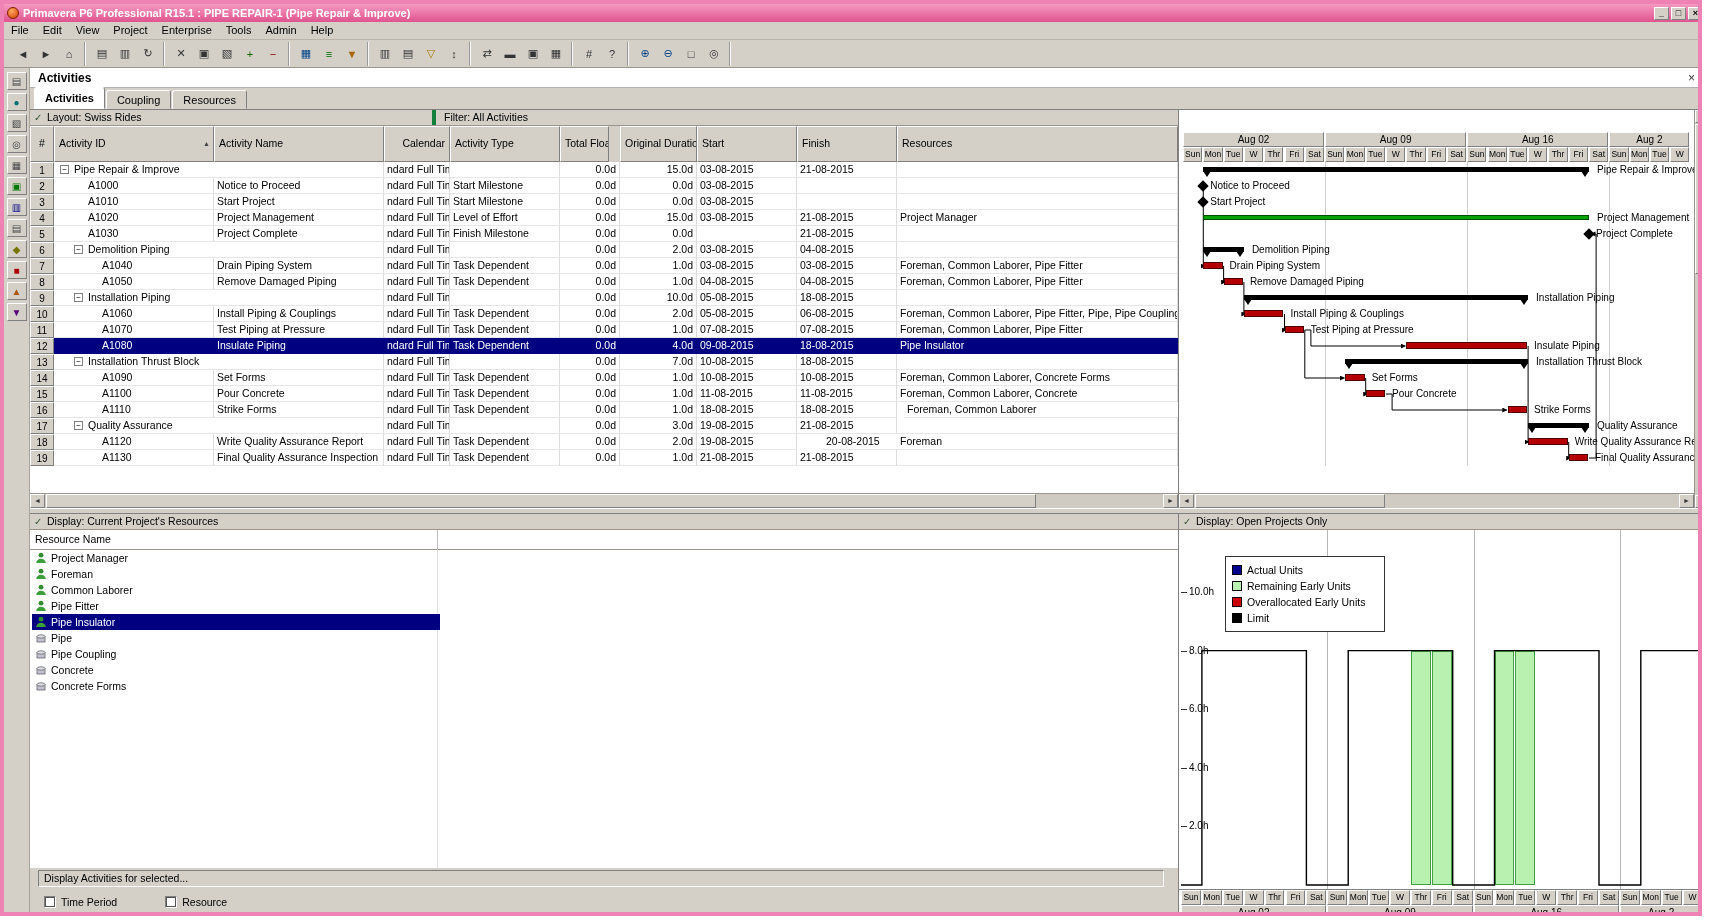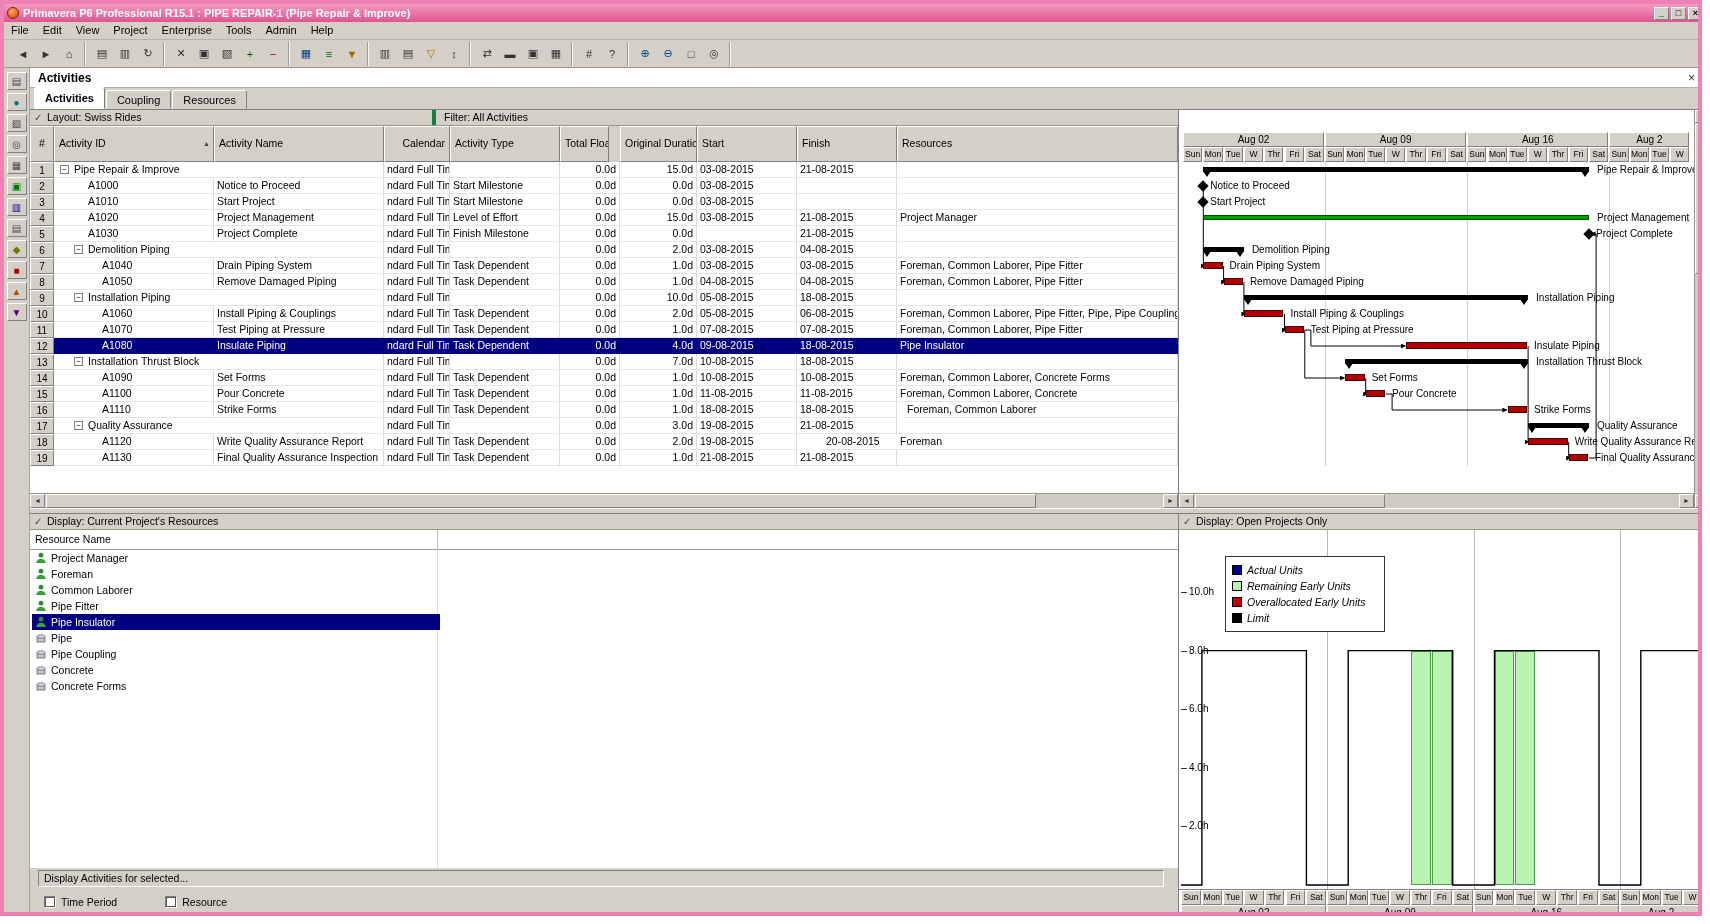--- a/index.html
+++ b/index.html
@@ -106,21 +106,21 @@
   .cblabel{font-size:10.5px;}
   
   #chart{position:absolute;left:0;top:16px;width:527px;height:360px;background:#fff;overflow:hidden;border-bottom:1px solid #808080;}
   .cvline{position:absolute;top:0;bottom:0;width:1px;background:#b8b8b8;}
   .cbar{position:absolute;background:#b9f2b0;border:1px solid #44a044;}
   .ytick{position:absolute;left:10px;width:42px;font-size:10px;line-height:12px;}
   .ydash{position:absolute;left:2px;width:6px;height:1px;background:#333;}
   #legend{position:absolute;left:46px;top:26px;width:160px;background:#fff;border:1px solid #333;padding:5px 6px;z-index:5;}
   .lgrow{display:flex;align-items:center;gap:5px;height:16px;}
   .lgsw{width:10px;height:10px;border:1px solid #000;flex:0 0 10px;}
-  .lglabel{font-size:10.5px;white-space:nowrap;font-style:italic;}
+  .lglabel{font-size:10.5px;white-space:nowrap;}
   #hist-days{position:absolute;left:0;top:376px;width:527px;height:15px;}
   #hist-weeks{position:absolute;left:0;top:391px;width:527px;height:15px;}
 </style>
 </head>
 <body>
 
 <div class="win">
 
   <div class="titlebar">
     <div class="p6logo"></div>

